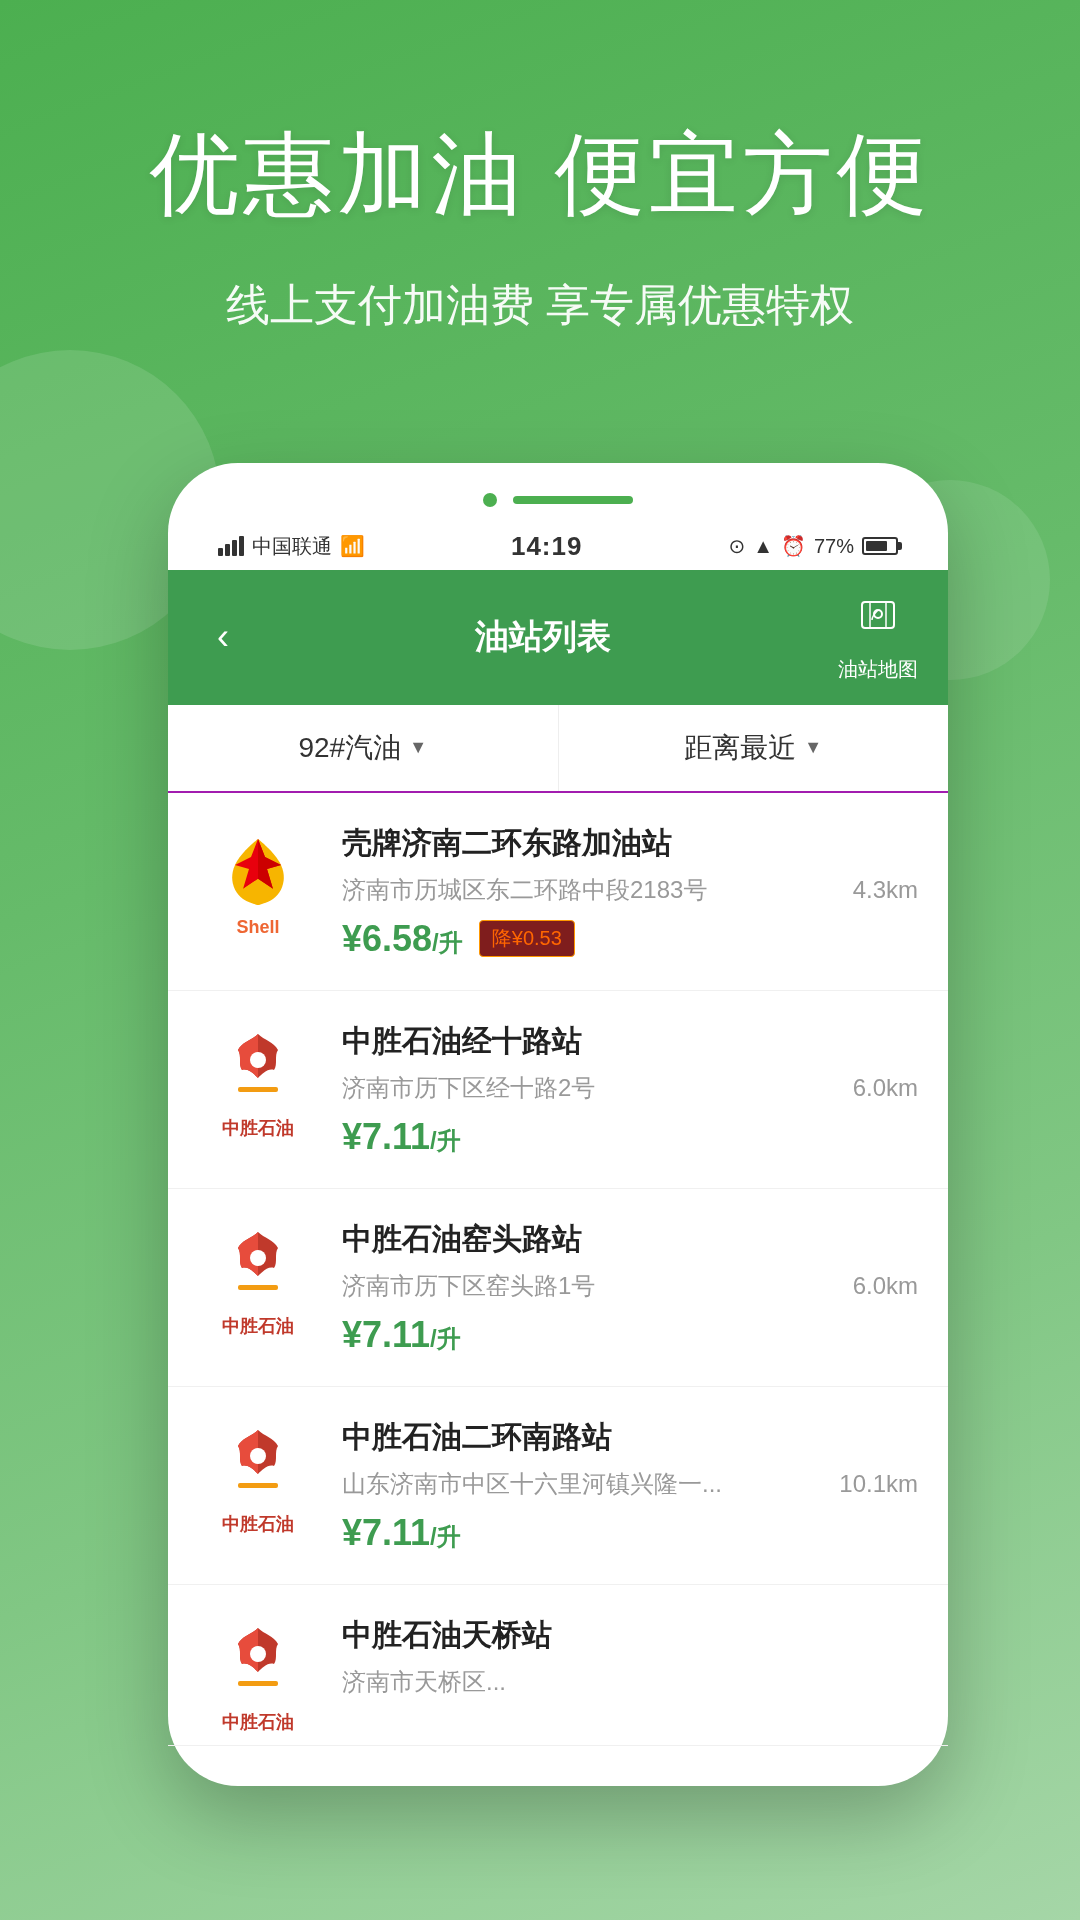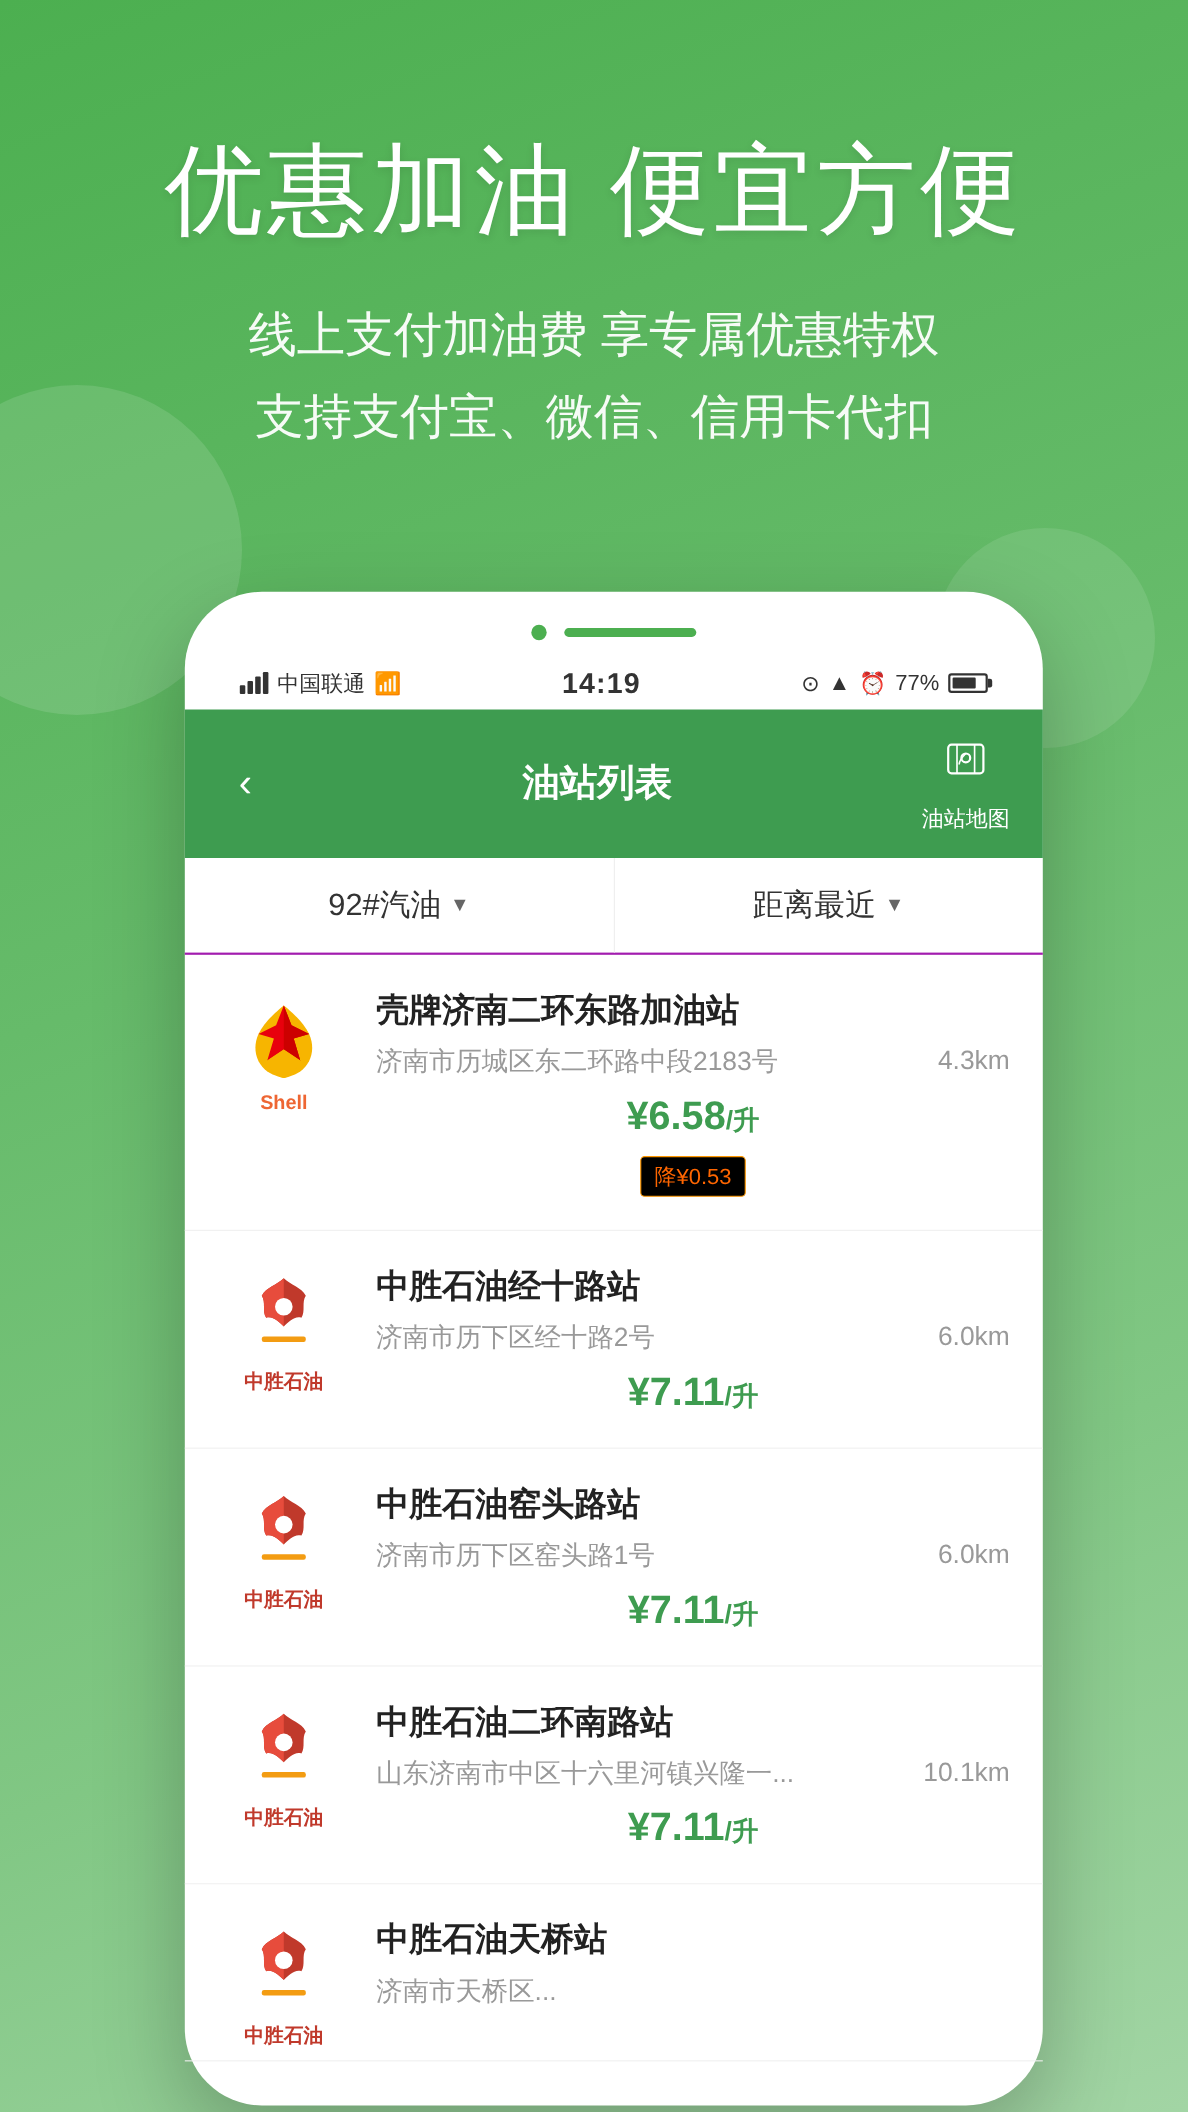--- a/index.html
+++ b/index.html
@@ -245,37 +245,36 @@
     }
     .station-distance {
       font-size: 24px;
       color: #999;
       white-space: nowrap;
     }
     .station-price-row {
       display: flex;
       align-items: center;
       gap: 16px;
-      flex-direction: column;
     }
     .station-price {
       font-size: 28px;
       color: #3e9c50;
       font-weight: 600;
     }
     .price-big {
       font-size: 36px;
       font-weight: 700;
     }
     .price-unit {
       font-size: 24px;
       color: #3e9c50;
     }
     .discount-badge {
-      background: #000000;
+      background: #7f1d1d;
       border: 1px solid #ff9800;
       color: #ff6600;
       font-size: 20px;
       padding: 4px 12px;
       border-radius: 4px;
     }
 
     
     .deco-circle-1 {
       position: absolute;
@@ -301,21 +300,20 @@
 </head>
 <body>
 
 <div class="deco-circle-1"></div>
 <div class="deco-circle-2"></div>
 
 <div class="hero">
   <div class="hero-title">优惠加油 便宜方便</div>
   <div class="hero-subtitle">
     <div>线上支付加油费 享专属优惠特权</div>
-    <div>支持支付宝、微信、信用卡代扣</div>
   </div>
 </div>
 
 <div class="phone-wrapper">
   <div class="phone">
 
     <div class="phone-notch">
       <div class="notch-dot"></div>
       <div class="notch-bar"></div>
     </div>

